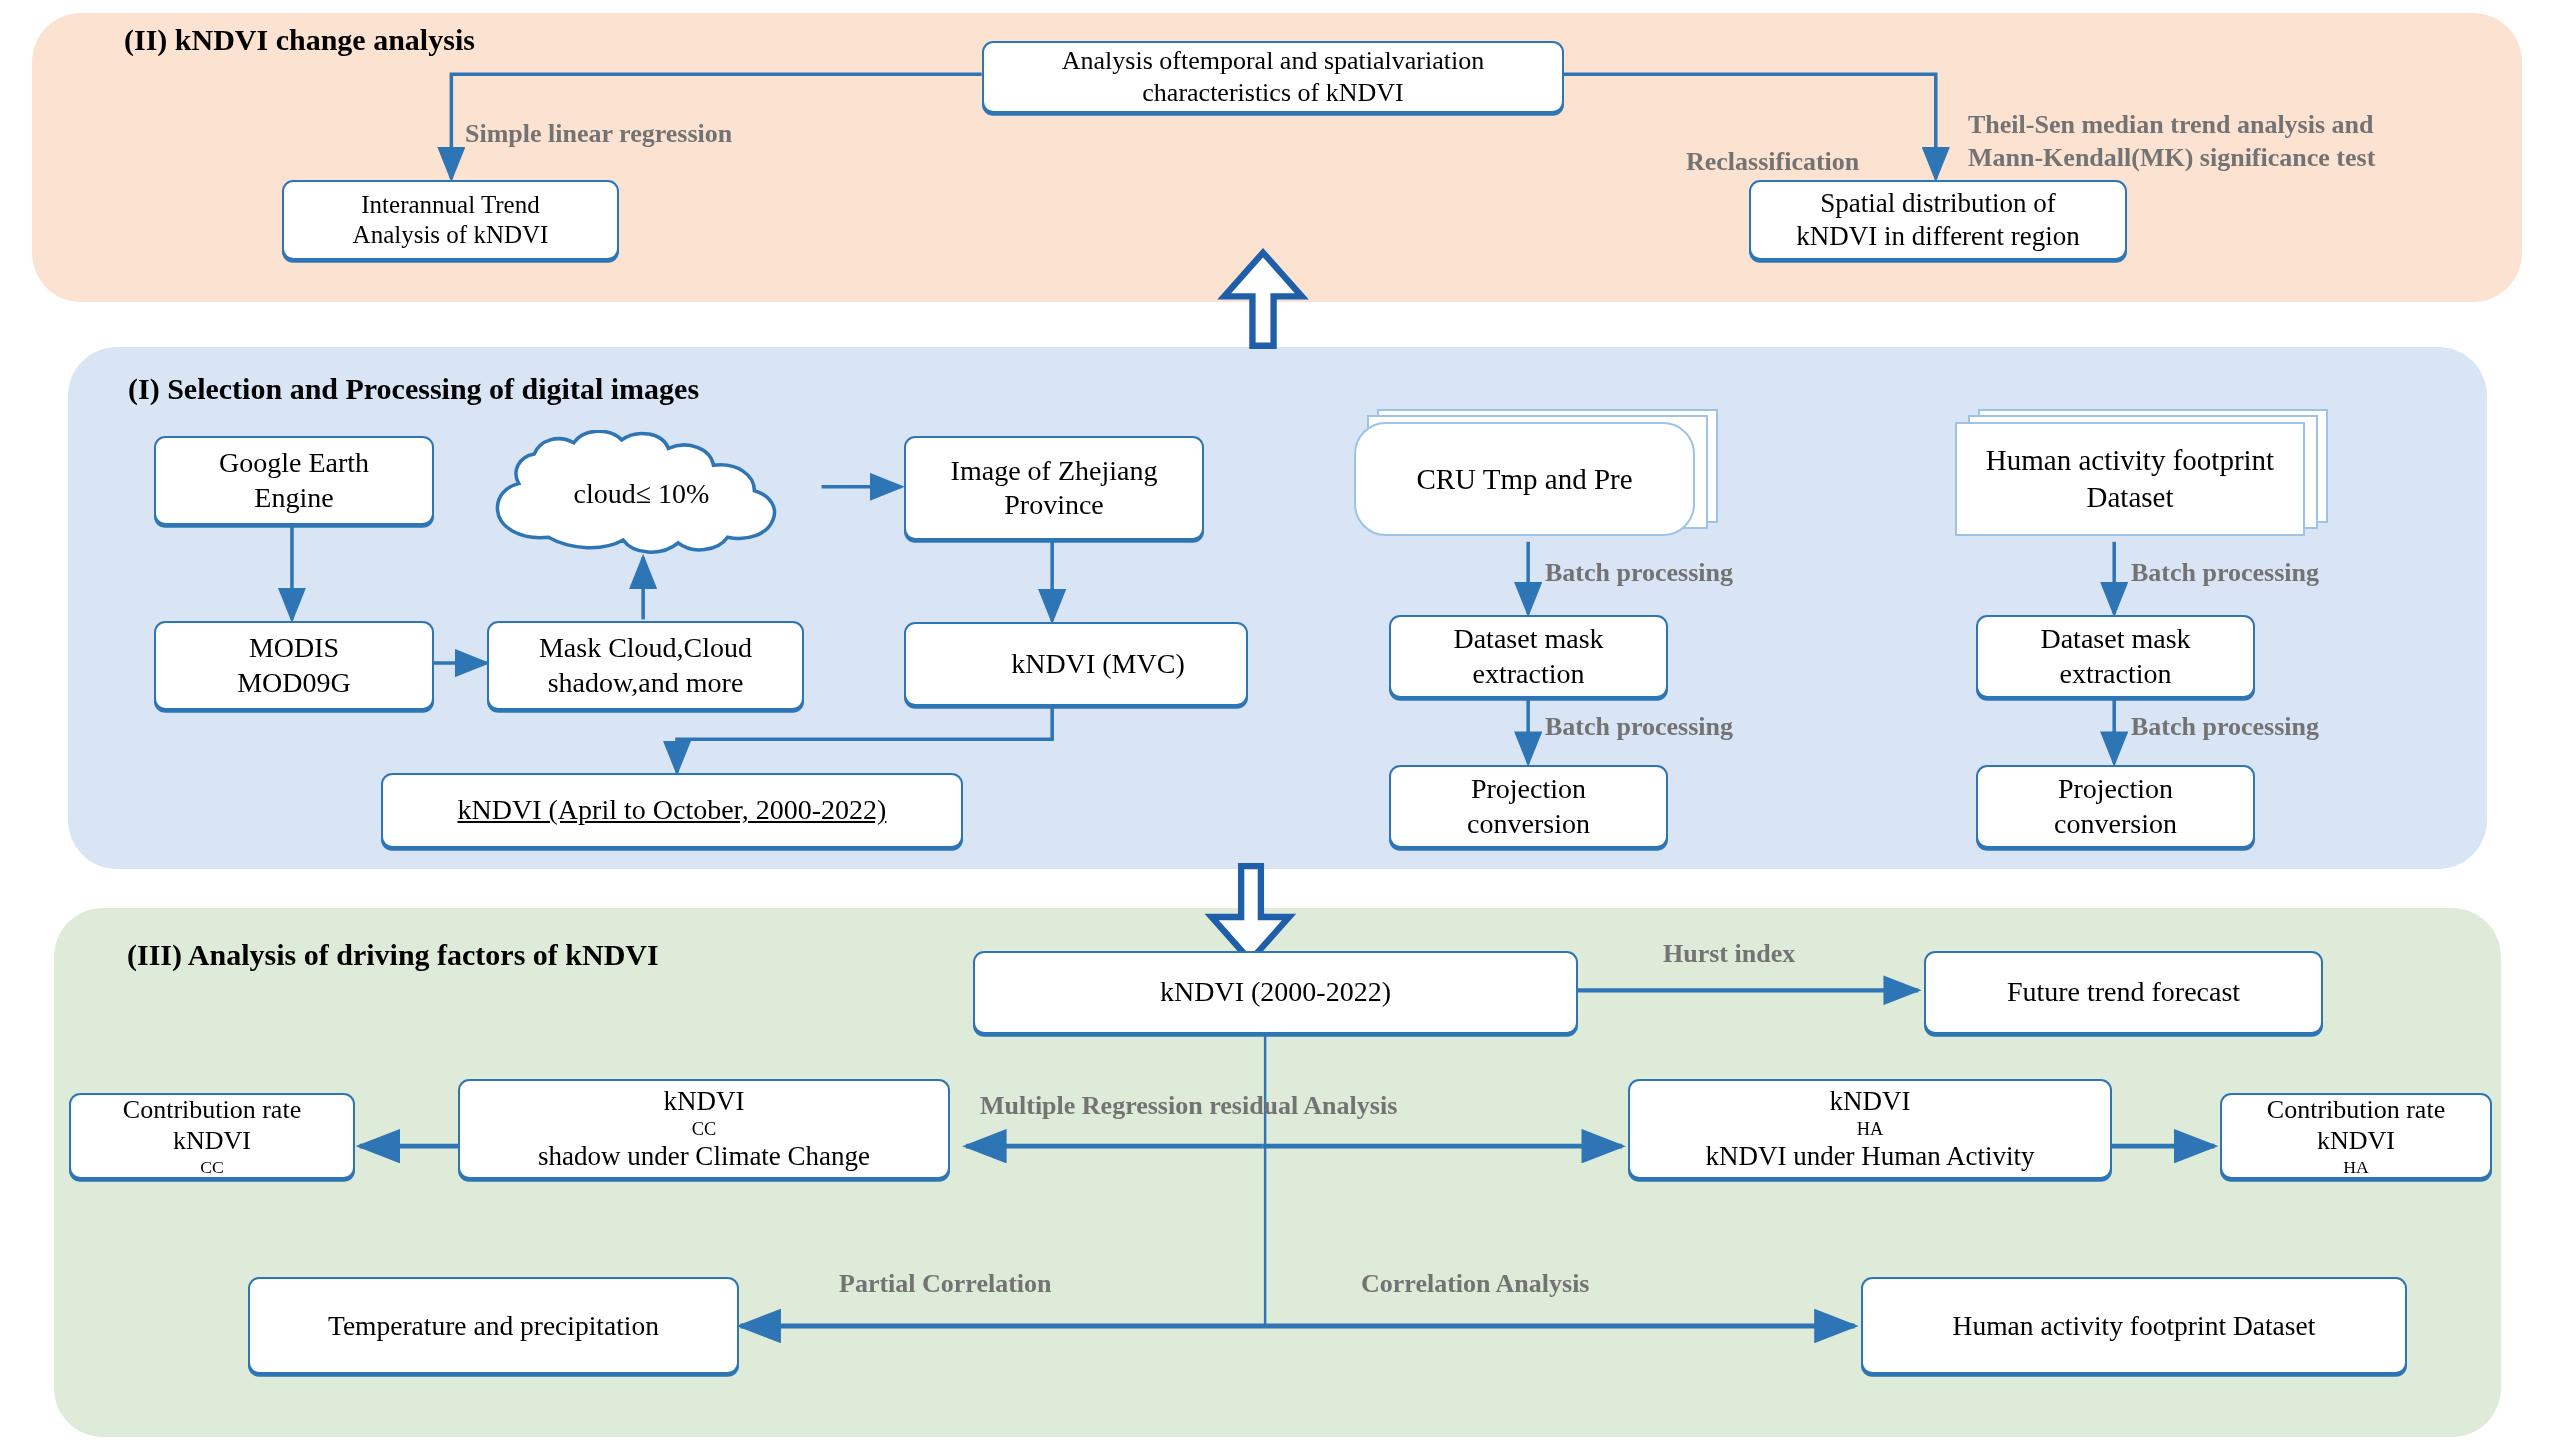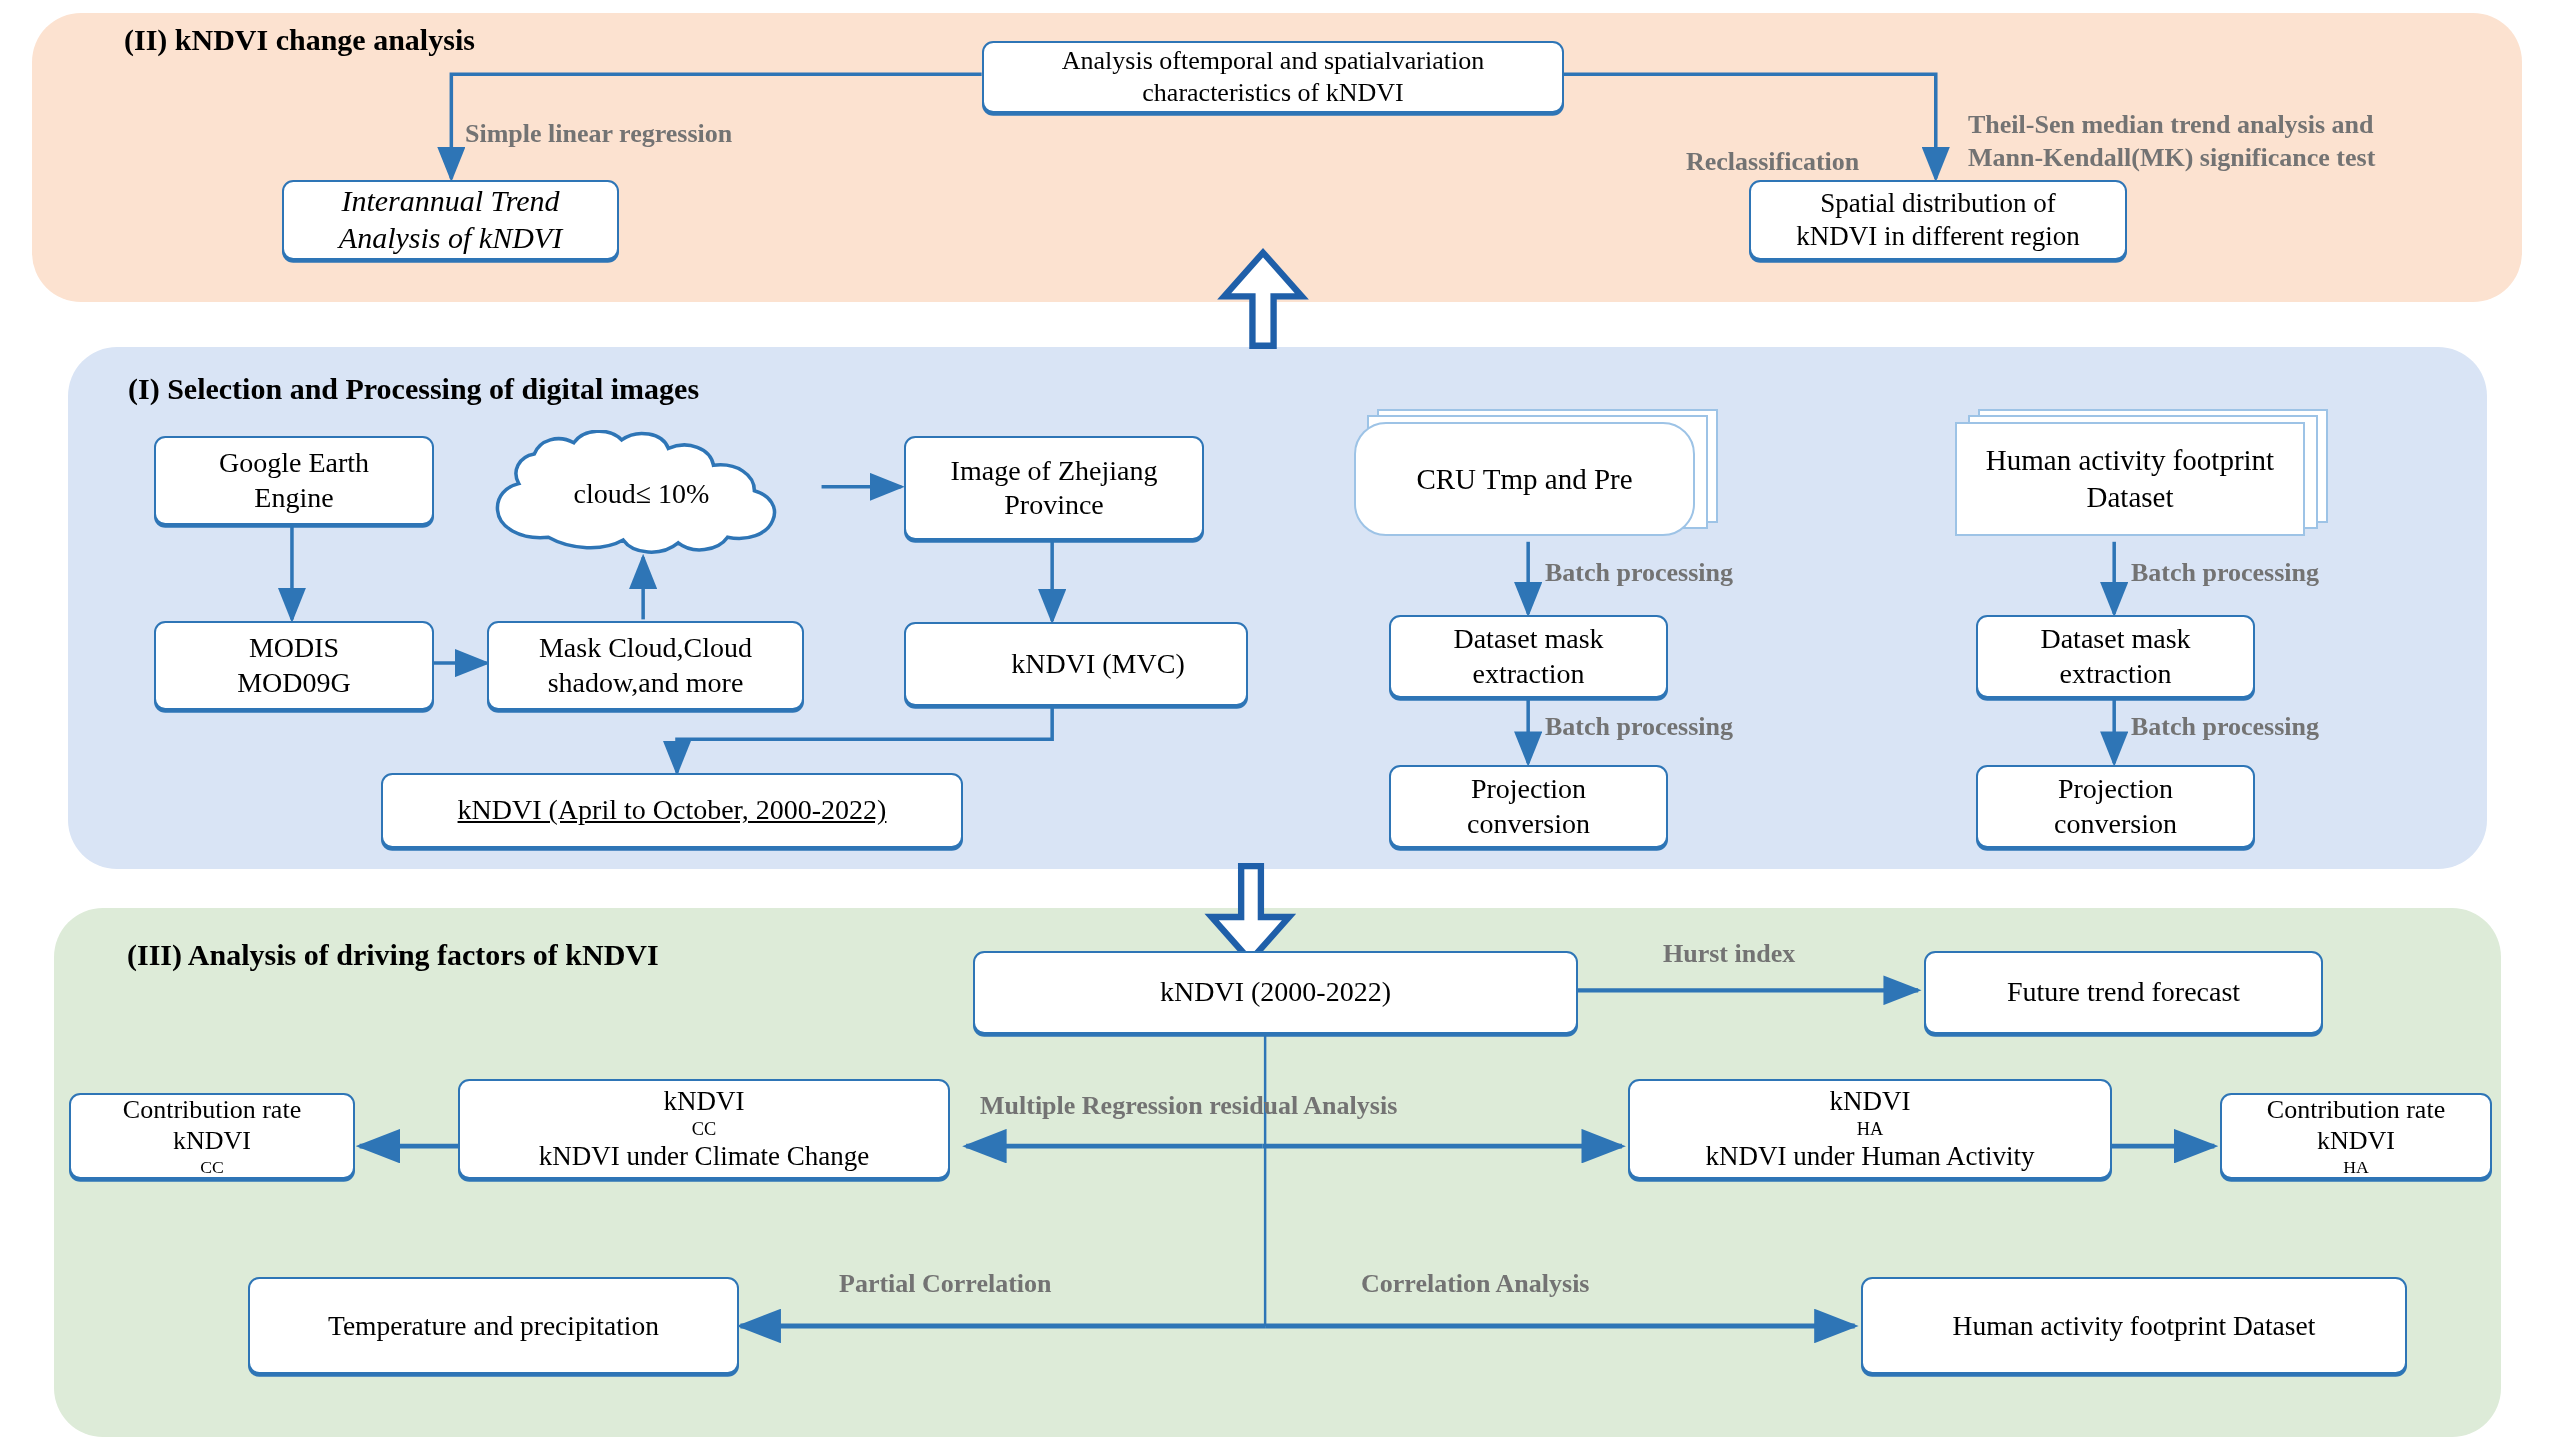--- a/index.html
+++ b/index.html
@@ -110,21 +110,21 @@
 
   <div class="panel-title" id="title-ii">(II) kNDVI change analysis</div>
 
   <div class="box" style="left:982px;top:41px;width:578px;height:68px;font-size:26px;">
     <span>
       <span>Analysis oftemporal and spatialvariation</span>
       <span>characteristics of kNDVI</span>
     </span>
   </div>
 
-  <div class="box" style="left:282px;top:180px;width:333px;height:76px;font-size:30px;font-style:italic;">
+  <div class="box" style="left:282px;top:180px;width:333px;height:76px;font-size:25px;">
     <span>
       <span>Interannual Trend</span>
       <span>Analysis of  kNDVI</span>
     </span>
   </div>
 
   <div class="box" style="left:1749px;top:180px;width:374px;height:76px;font-size:27px;">
     <span>
       <span>Spatial distribution of</span>
       <span>kNDVI in different region</span>
@@ -259,21 +259,21 @@
   <div class="lbl" style="left:1663px;top:938px;font-size:26px;">Hurst index</div>
 
   <div class="lbl" style="left:980px;top:1090px;font-size:26px;">Multiple Regression residual Analysis</div>
 
   <div class="box" style="left:458px;top:1079px;width:488px;height:96px;font-size:27px;">
     <span>
       <span>
           <span>kNDVI</span>
           <span class="sub">CC</span>
         </span>
-      <span>kNDVI under Climate Change</span>
+      <span>shadow under Climate Change</span>
     </span>
   </div>
 
   <div class="box" style="left:69px;top:1093px;width:282px;height:82px;font-size:26px;">
     <span>
       <span>Contribution rate</span>
       <span>
           <span>kNDVI</span>
           <span class="sub">CC</span>
         </span>

